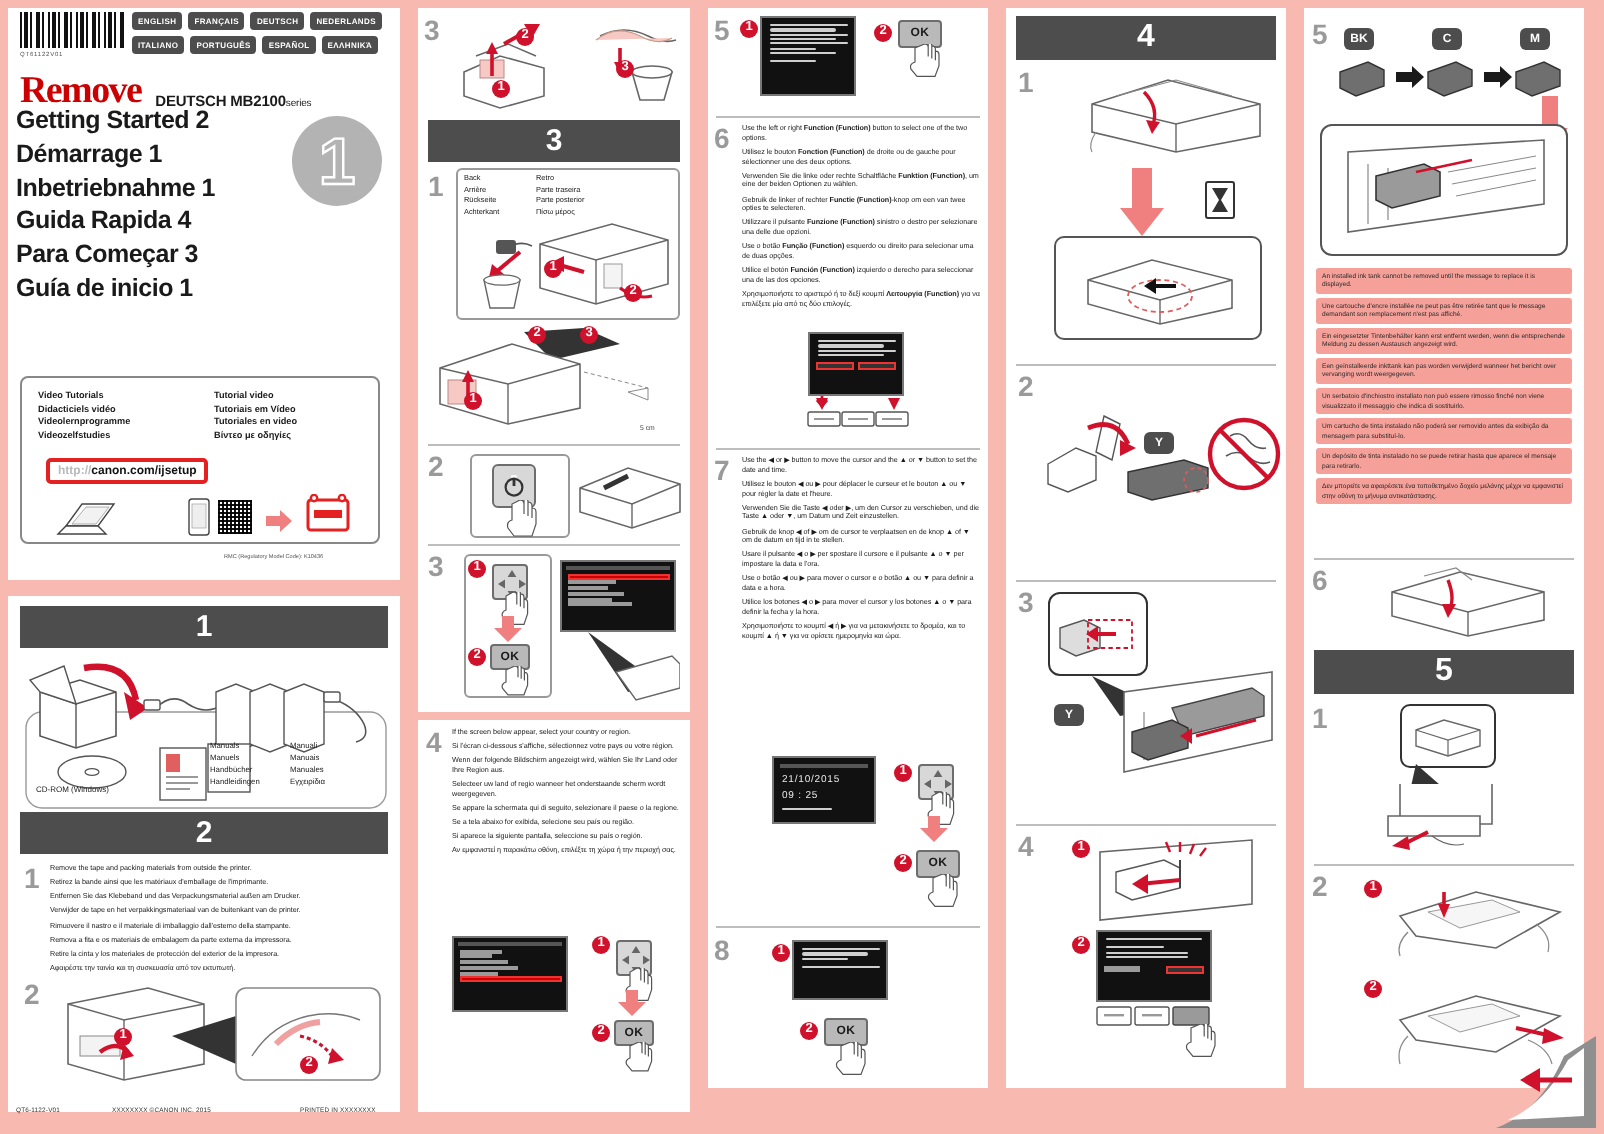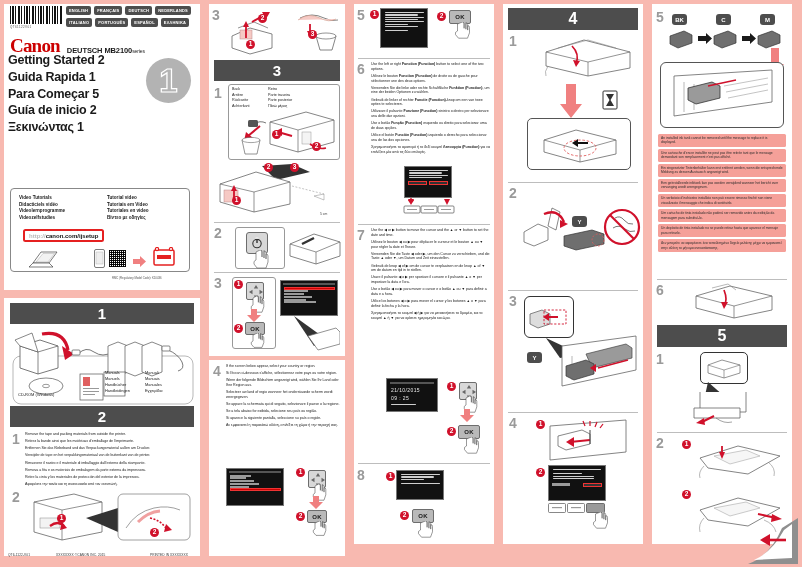--- a/index.html
+++ b/index.html
@@ -249,36 +249,37 @@
     </div>
     <div class="chiprow">
       <span class="chip">ITALIANO</span>
       <span class="chip">PORTUGUÊS</span>
       <span class="chip">ESPAÑOL</span>
       <span class="chip">ΕΛΛΗΝΙΚΆ</span>
     </div>
   </div>
 
   <div style="position:absolute;left:10px;top:36px;display:flex;align-items:flex-end;gap:7px;">
-    <span class="canon">Canon</span>
+    <span class="canon">Remove</span>
     <span class="model">
       <span>DEUTSCH MB2100</span><span class="ser">series</span>
     </span>
   </div>
 
   <div class="bigcircle" style="left:146px;top:58px;">
     <span>1</span>
   </div>
 
   <div style="position:absolute;left:8px;top:52px;width:140px;">
     <div class="title-line">Getting Started 2</div>
-    <div class="title-line">Guida Rapida 1</div>
-    <div class="title-line">Para Começar 5</div>
-    <div class="title-line">Guía de inicio 2</div>
-    <div class="title-line">Ξεκινώντας 1</div>
+    <div class="title-line">Démarrage 1</div>
+    <div class="title-line">Inbetriebnahme 1</div>
+    <div class="title-line">Guida Rapida 4</div>
+    <div class="title-line">Para Começar 3</div>
+    <div class="title-line">Guía de inicio 1</div>
   </div>
 
   <div class="videobox" style="left:10px;top:188px;width:180px;height:84px;">
     <div style="position:absolute;left:8px;top:6px;" class="vt">
       <div>Video Tutorials</div>
       <div>Didacticiels vidéo</div>
       <div>Videolernprogramme</div>
       <div>Videozelfstudies</div>
     </div>
     <div style="position:absolute;left:96px;top:6px;" class="vt">

